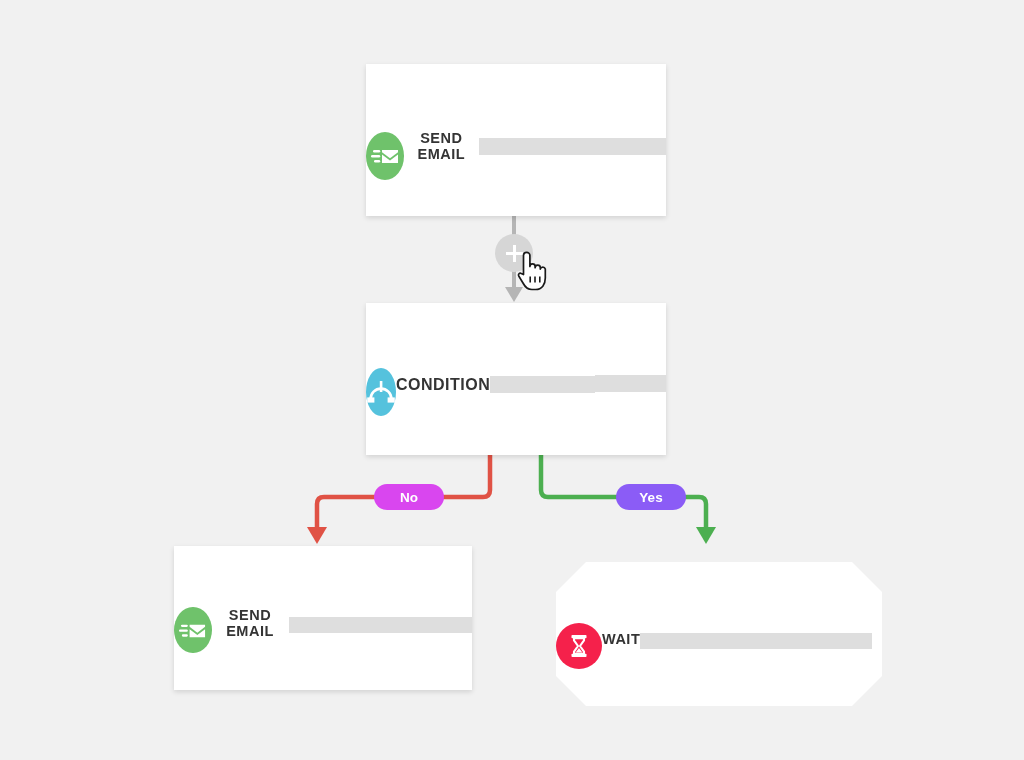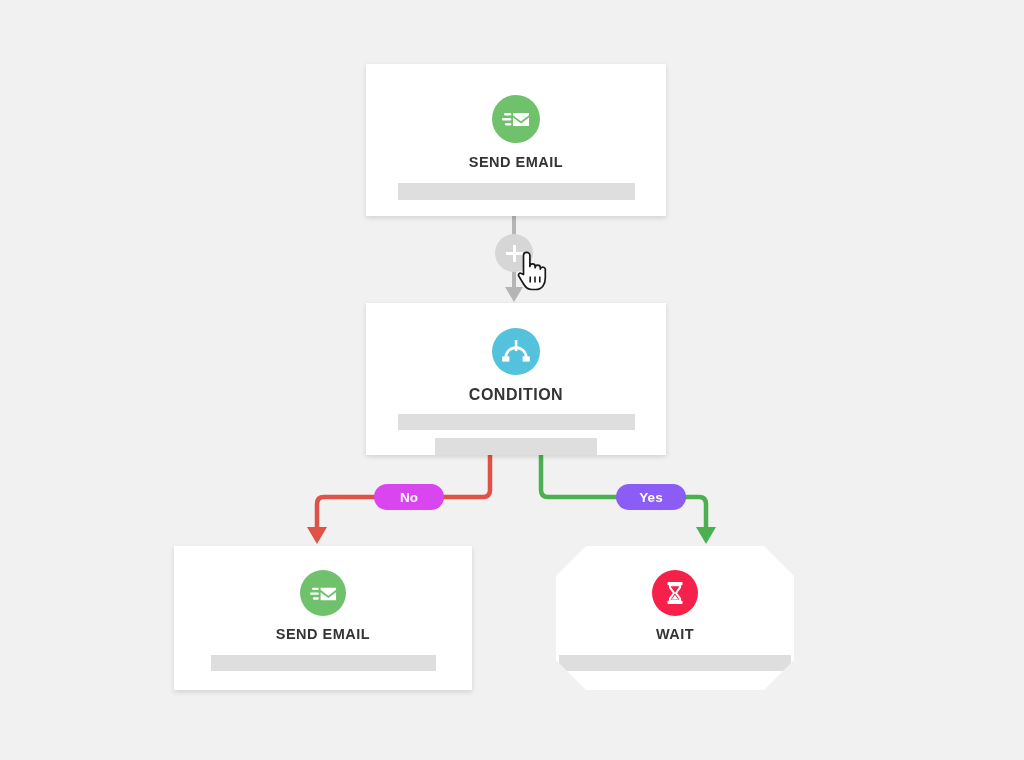--- a/index.html
+++ b/index.html
@@ -40,21 +40,21 @@
     clip-path: polygon(
         30px 0, calc(100% - 30px) 0,
         100% 30px, 100% calc(100% - 30px),
         calc(100% - 30px) 100%, 30px 100%,
         0 calc(100% - 30px), 0 30px);
   }
   .node-inner {
     position: absolute;
     left: 0; right: 0; top: 0; bottom: 0;
     display: flex;
-    flex-direction: column;
+    flex-direction: row;
     align-items: center;
   }
 
   .node-icon {
     border-radius: 50%;
     display: flex;
     align-items: center;
     justify-content: center;
   }
   .node-title {
@@ -123,22 +123,22 @@
     font-size: 14.5px;
     margin-top: 10px;
   }
   #node-send-email-bottom .ph-bar {
     width: 225px; height: 16px;
     margin-top: 13px;
   }
 
   
   #node-wait {
-    left: 556px;  top: 546px;
-    width: 238px; height: 144px;
+    left: 556px;  top: 562px;
+    width: 326px; height: 144px;
   }
   #node-wait .node-icon {
     width: 46px; height: 46px;
     margin-top: 24px;
     background: #f5214b;
   }
   #node-wait .node-title {
     font-size: 14.5px;
     margin-top: 10px;
   }

